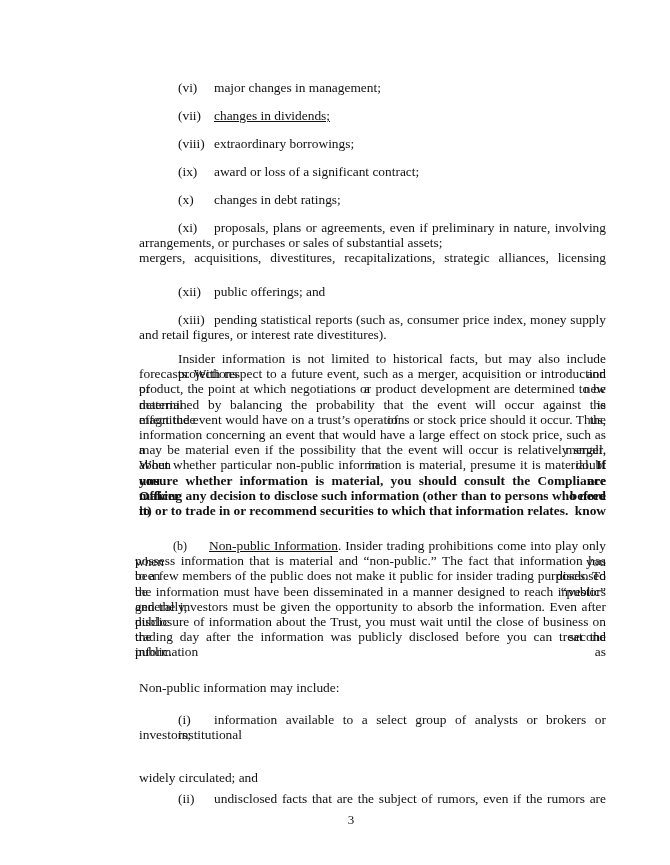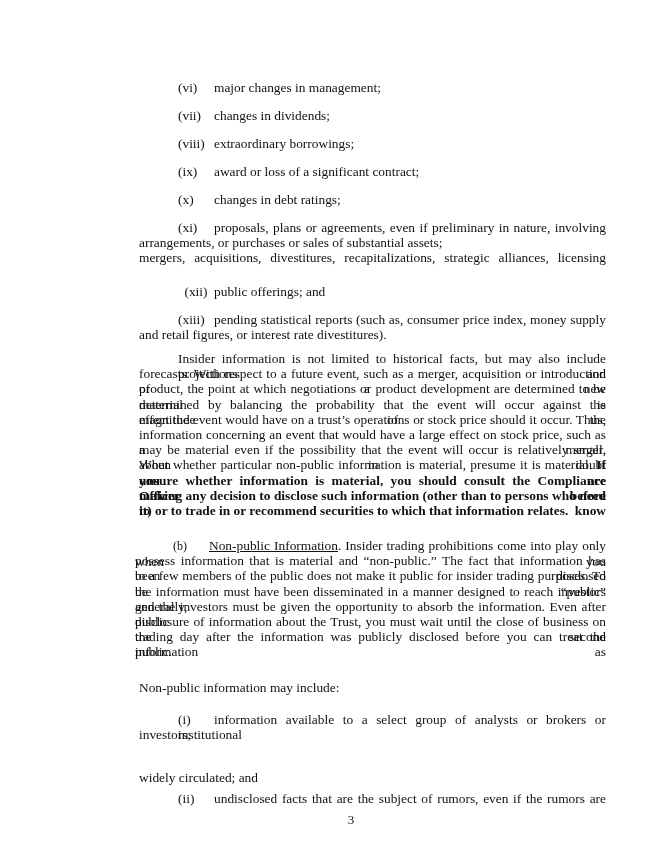--- a/index.html
+++ b/index.html
@@ -65,40 +65,40 @@
     }
   </style>
 </head>
 <body>
 
 <div class="page">
 
   <div class="item" style="top:80px;">
     <span class="num">(vi)</span><span>major changes in management;</span>
   </div>
-  <div class="item" style="top:108px;">
+  <div class="item" style="top:108px;text-decoration:underline;">
     <span class="num">(vii)</span><span>changes in dividends;</span>
   </div>
   <div class="item" style="top:136px;">
     <span class="num">(viii)</span><span>extraordinary borrowings;</span>
   </div>
   <div class="item" style="top:164px;">
     <span class="num">(ix)</span><span>award or loss of a significant contract;</span>
   </div>
   <div class="item" style="top:192px;">
     <span class="num">(x)</span><span>changes in debt ratings;</span>
   </div>
 
   <div class="full" style="top:220px;">
     <span class="jline" style="padding-left:39px;"><span style="display:inline-block;width:36px;">(xi)</span><span>proposals, plans or agreements, even if preliminary in nature, involving</span></span>
     <span class="jline last">arrangements, or purchases or sales of substantial assets;</span>
     <span class="jline">mergers, acquisitions, divestitures, recapitalizations, strategic alliances, licensing</span>
   </div>
 
-  <div class="item" style="top:284px;text-align:center;">
+  <div class="item" style="top:284px;">
     <span class="num">(xii)</span><span>public offerings; and</span>
   </div>
 
   <div class="full" style="top:312px;">
     <span class="jline" style="padding-left:39px;"><span style="display:inline-block;width:36px;">(xiii)</span><span>pending statistical reports (such as, consumer price index, money supply</span></span>
     <span class="jline last">and retail figures, or interest rate divestitures).</span>
   </div>
 
   <div class="full" style="top:351px;">
     <span class="jline" style="padding-left:0;text-indent:0;"><span style="display:inline-block;width:0;"></span><span style="padding-left:0;"><span style="display:inline-block;width:0px;"></span></span><span style="display:block;padding-left:0;">

